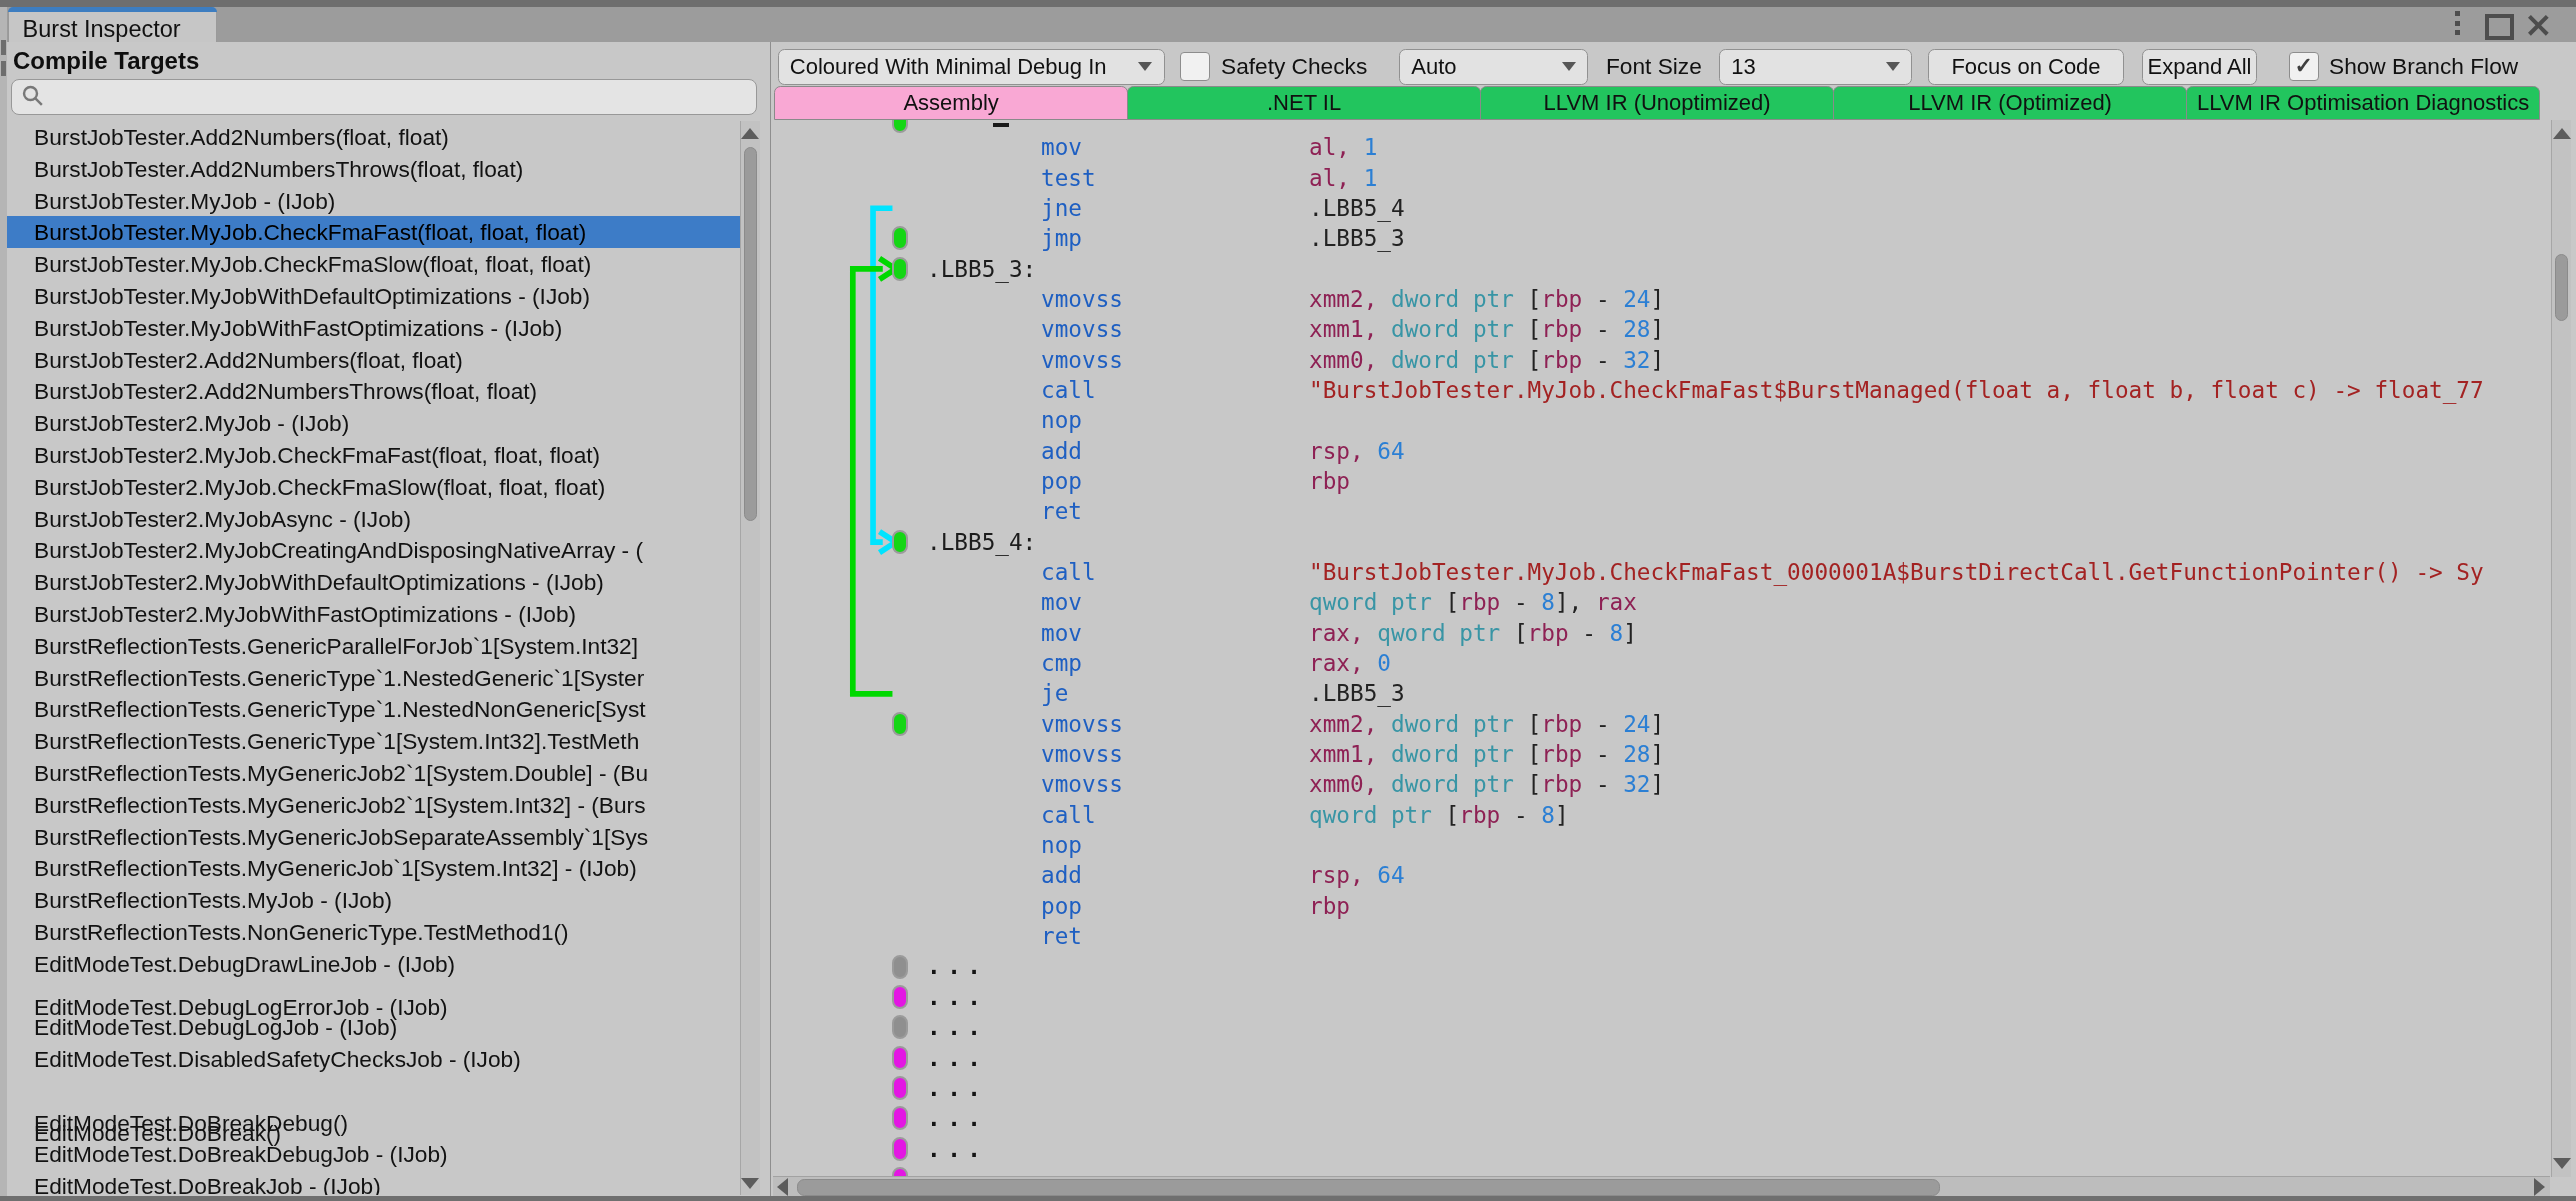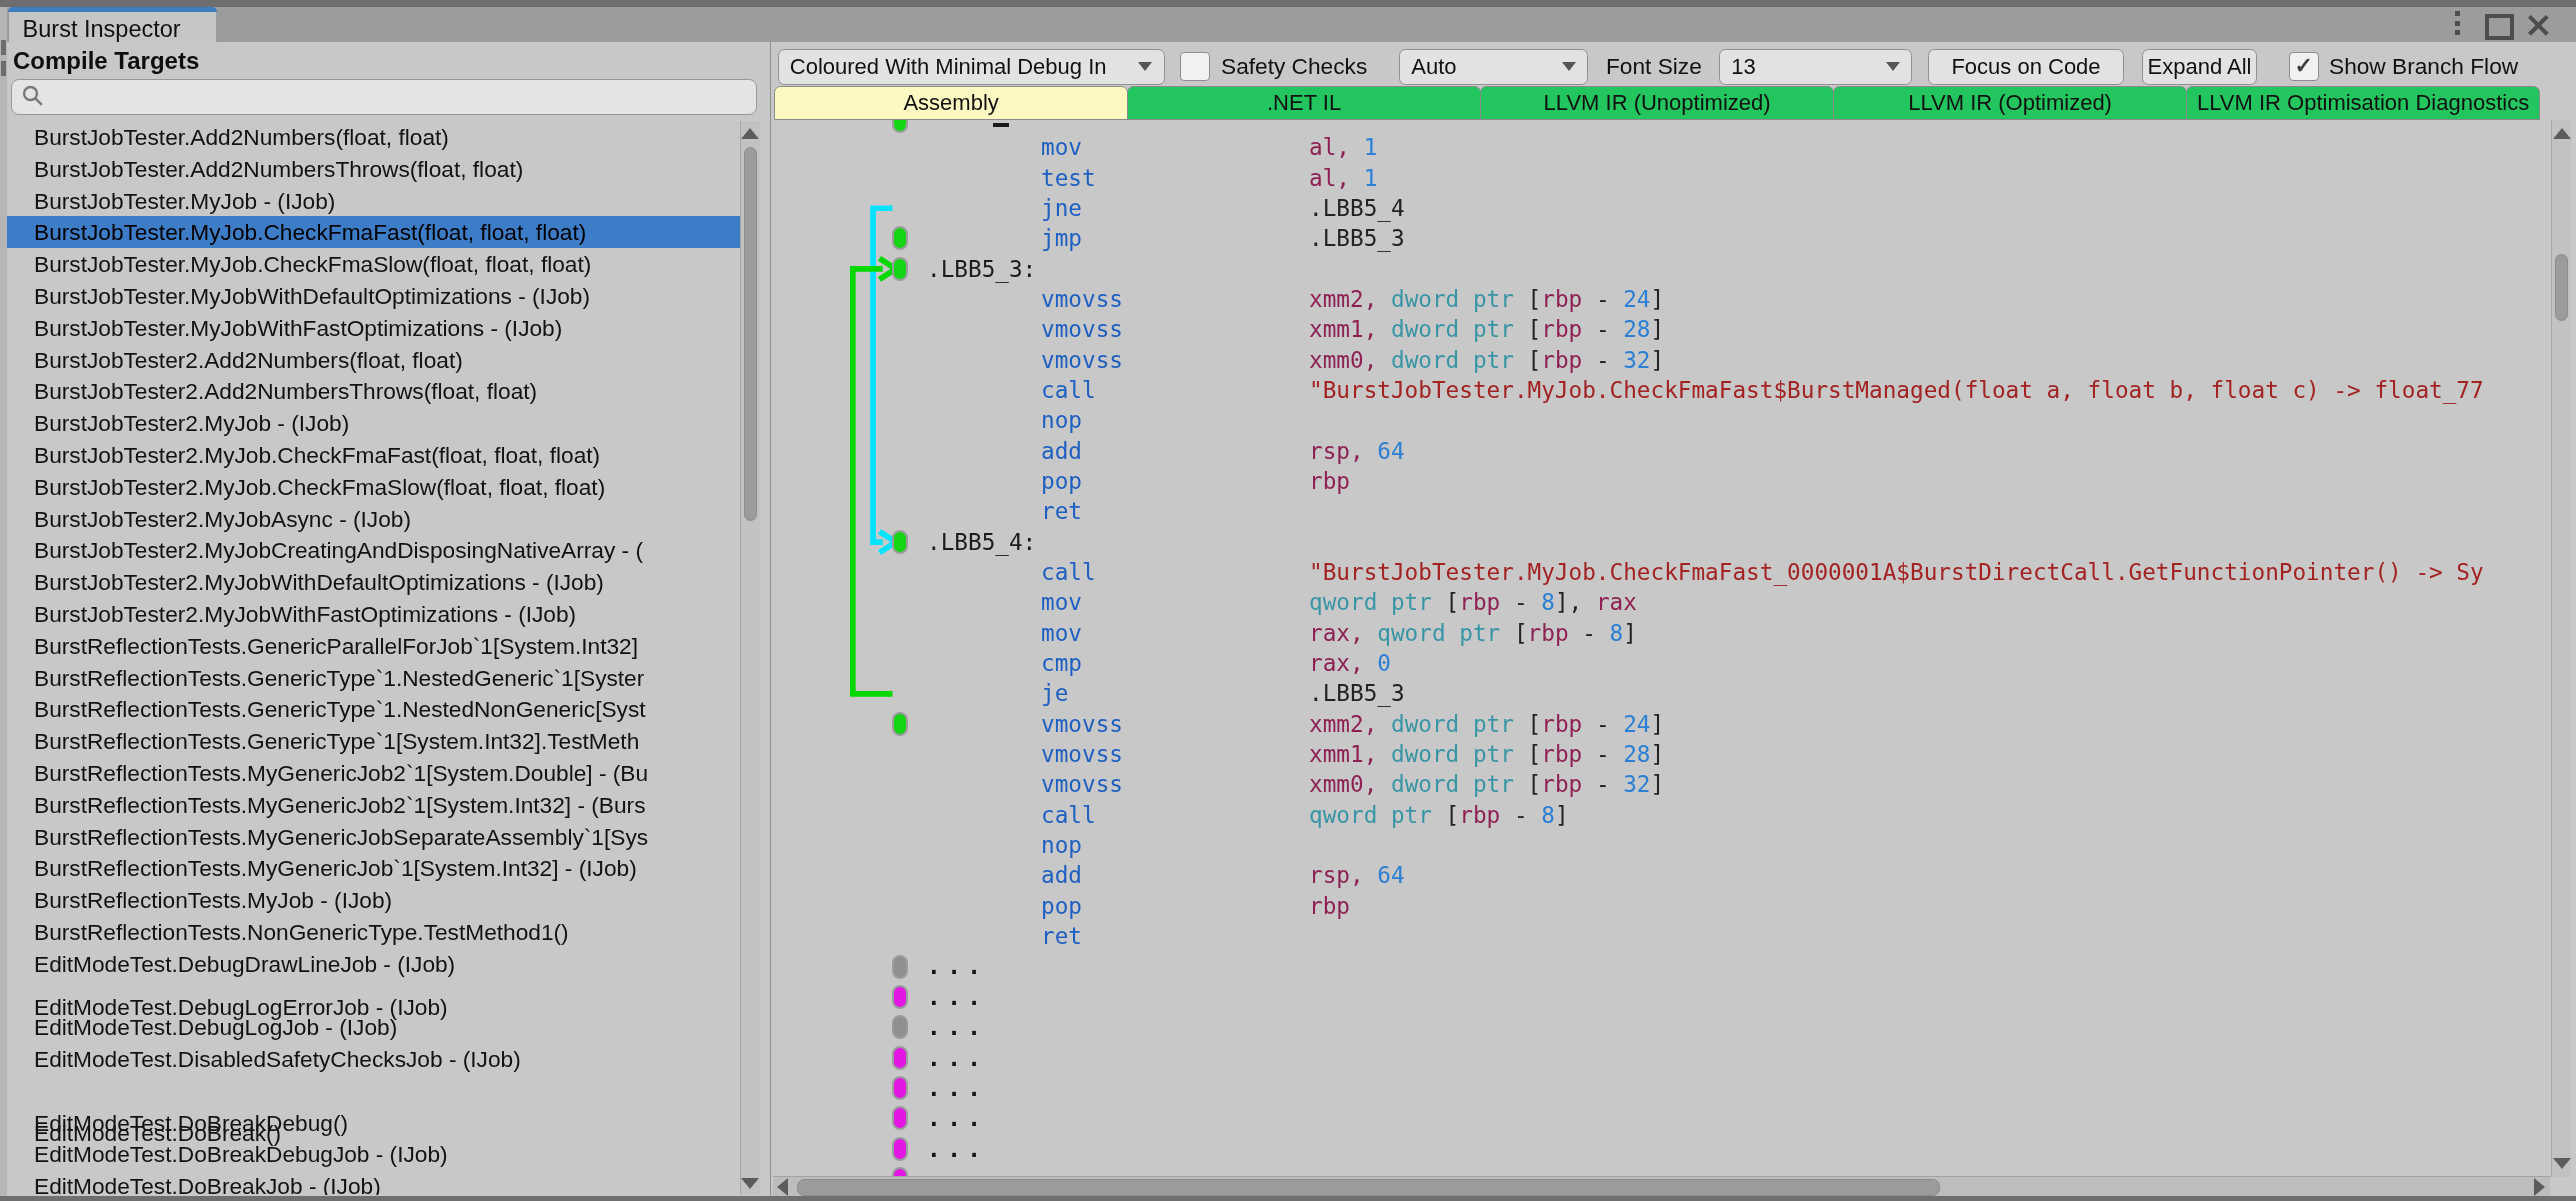--- a/index.html
+++ b/index.html
@@ -42,21 +42,21 @@
   .dropdown .val{flex:1;white-space:nowrap;overflow:hidden;}
   .dd-arrow{width:0;height:0;border-left:7.3px solid transparent;border-right:7.3px solid transparent;border-top:9px solid #565656;margin-left:6.5px;}
   .btn{background:#e2e2e2;border:1.6px solid #919191;border-radius:6.5px;display:flex;align-items:center;justify-content:center;}
   .cb{width:27.5px;height:27.5px;background:#f1f1f1;border:1.6px solid #8d8d8d;border-radius:4px;display:flex;align-items:center;justify-content:center;
       font-size:22px;color:#3f3f3f;font-weight:bold;}
   .lbl{display:flex;align-items:center;font-size:22.7px;color:#111;}
   
   #tabs{position:absolute;left:3.2px;top:44px;width:1765px;height:34px;display:flex;}
   .tab{flex:1;background:#22c55e;border:0.8px solid #8a8a8a;border-radius:6.5px 6.5px 0 0;margin-right:-0.8px;
        display:flex;align-items:center;justify-content:center;font-size:22px;color:#111;overflow:hidden;white-space:nowrap;}
-  .tab.active{background:#fef9c3;}
+  .tab.active{background:#f9a8d4;}
   
   #code{position:absolute;left:0;top:78px;width:1780px;height:1057px;overflow:hidden;background:#c8c8c8;
         font-family:"DejaVu Sans Mono",monospace;font-size:22.7px;}
   .cl{position:absolute;left:4px;width:100%;height:30px;line-height:30px;white-space:nowrap;text-align:right;}
   .cl .lab{position:absolute;left:152px;color:var(--lab);}
   .cl .ins{position:absolute;left:266px;color:var(--ins);}
   .cl .ops{position:absolute;left:534px;}
   .cl .dots{position:absolute;left:152px;color:#141414;letter-spacing:6.5px;font-weight:bold;}
   .seg-r{color:var(--reg);} .seg-n{color:var(--num);} .seg-k{color:var(--kw);}
   .seg-p{color:#222;} .seg-s{color:var(--str);}

